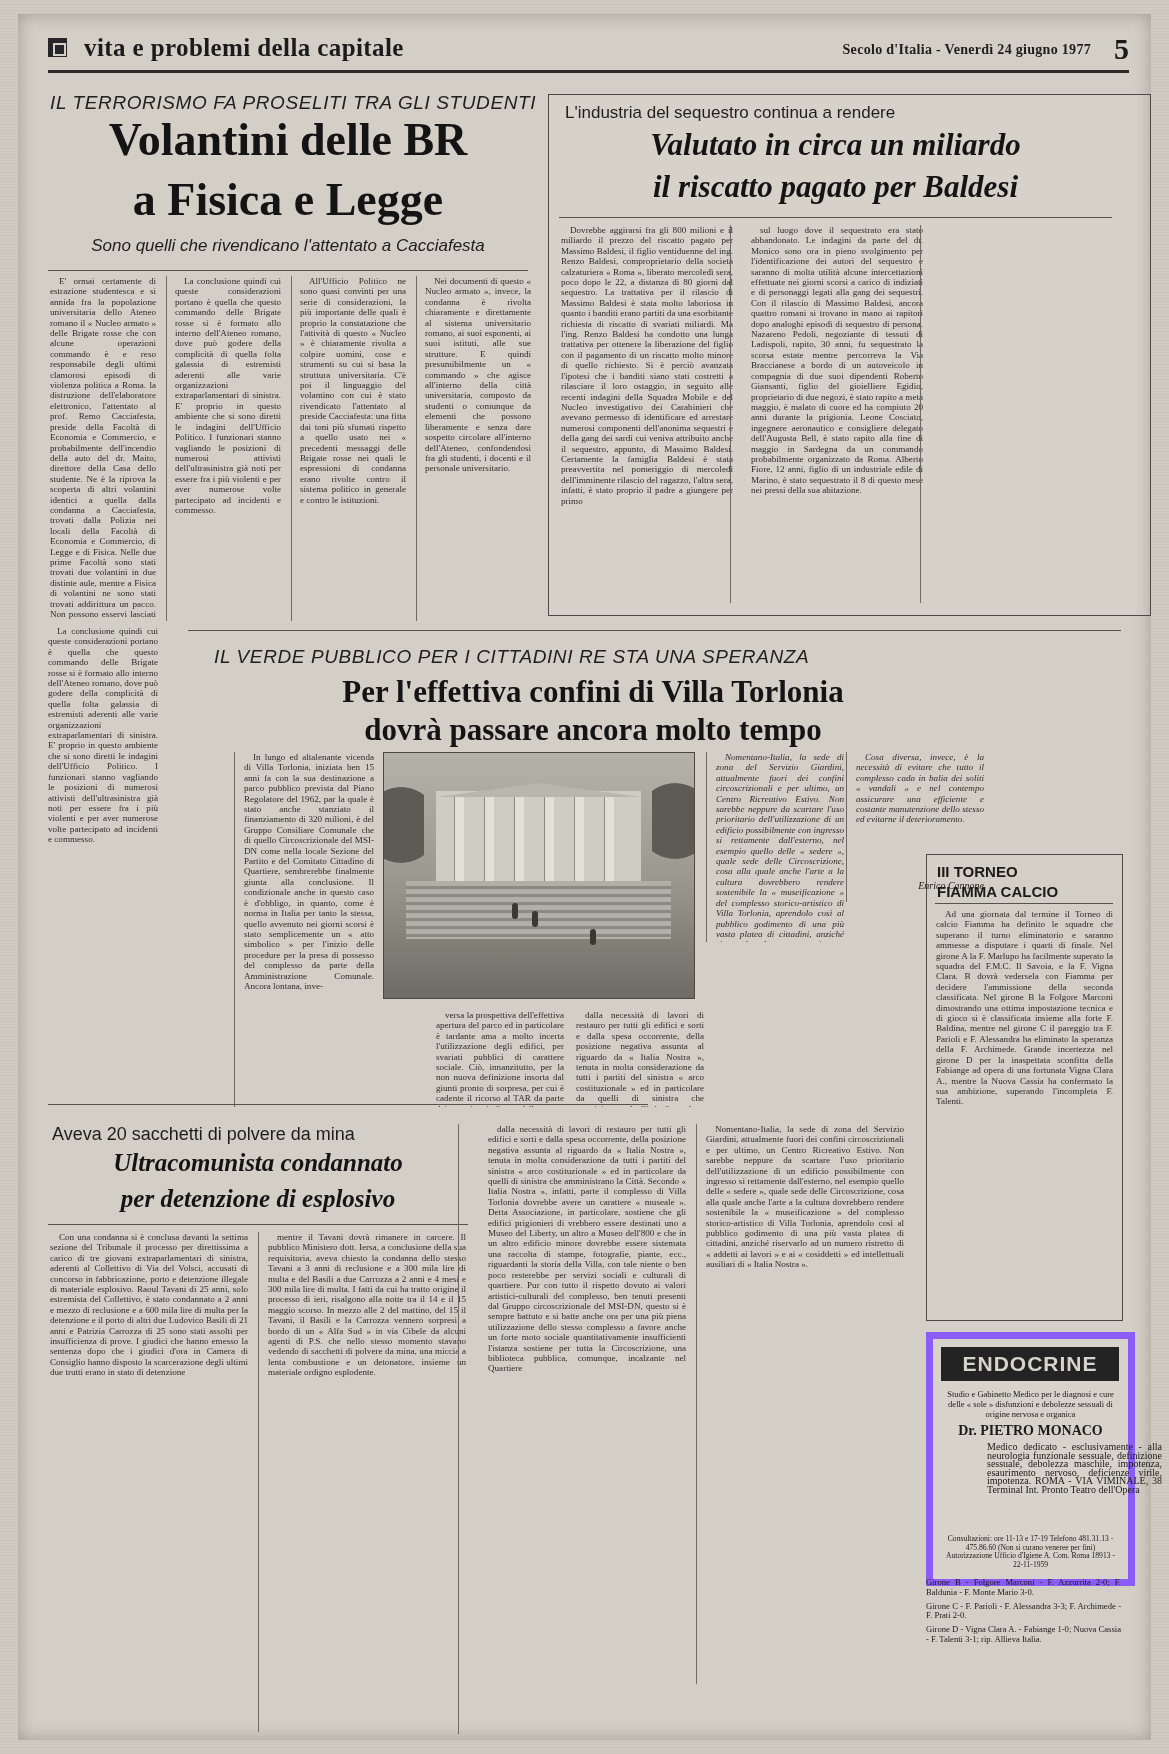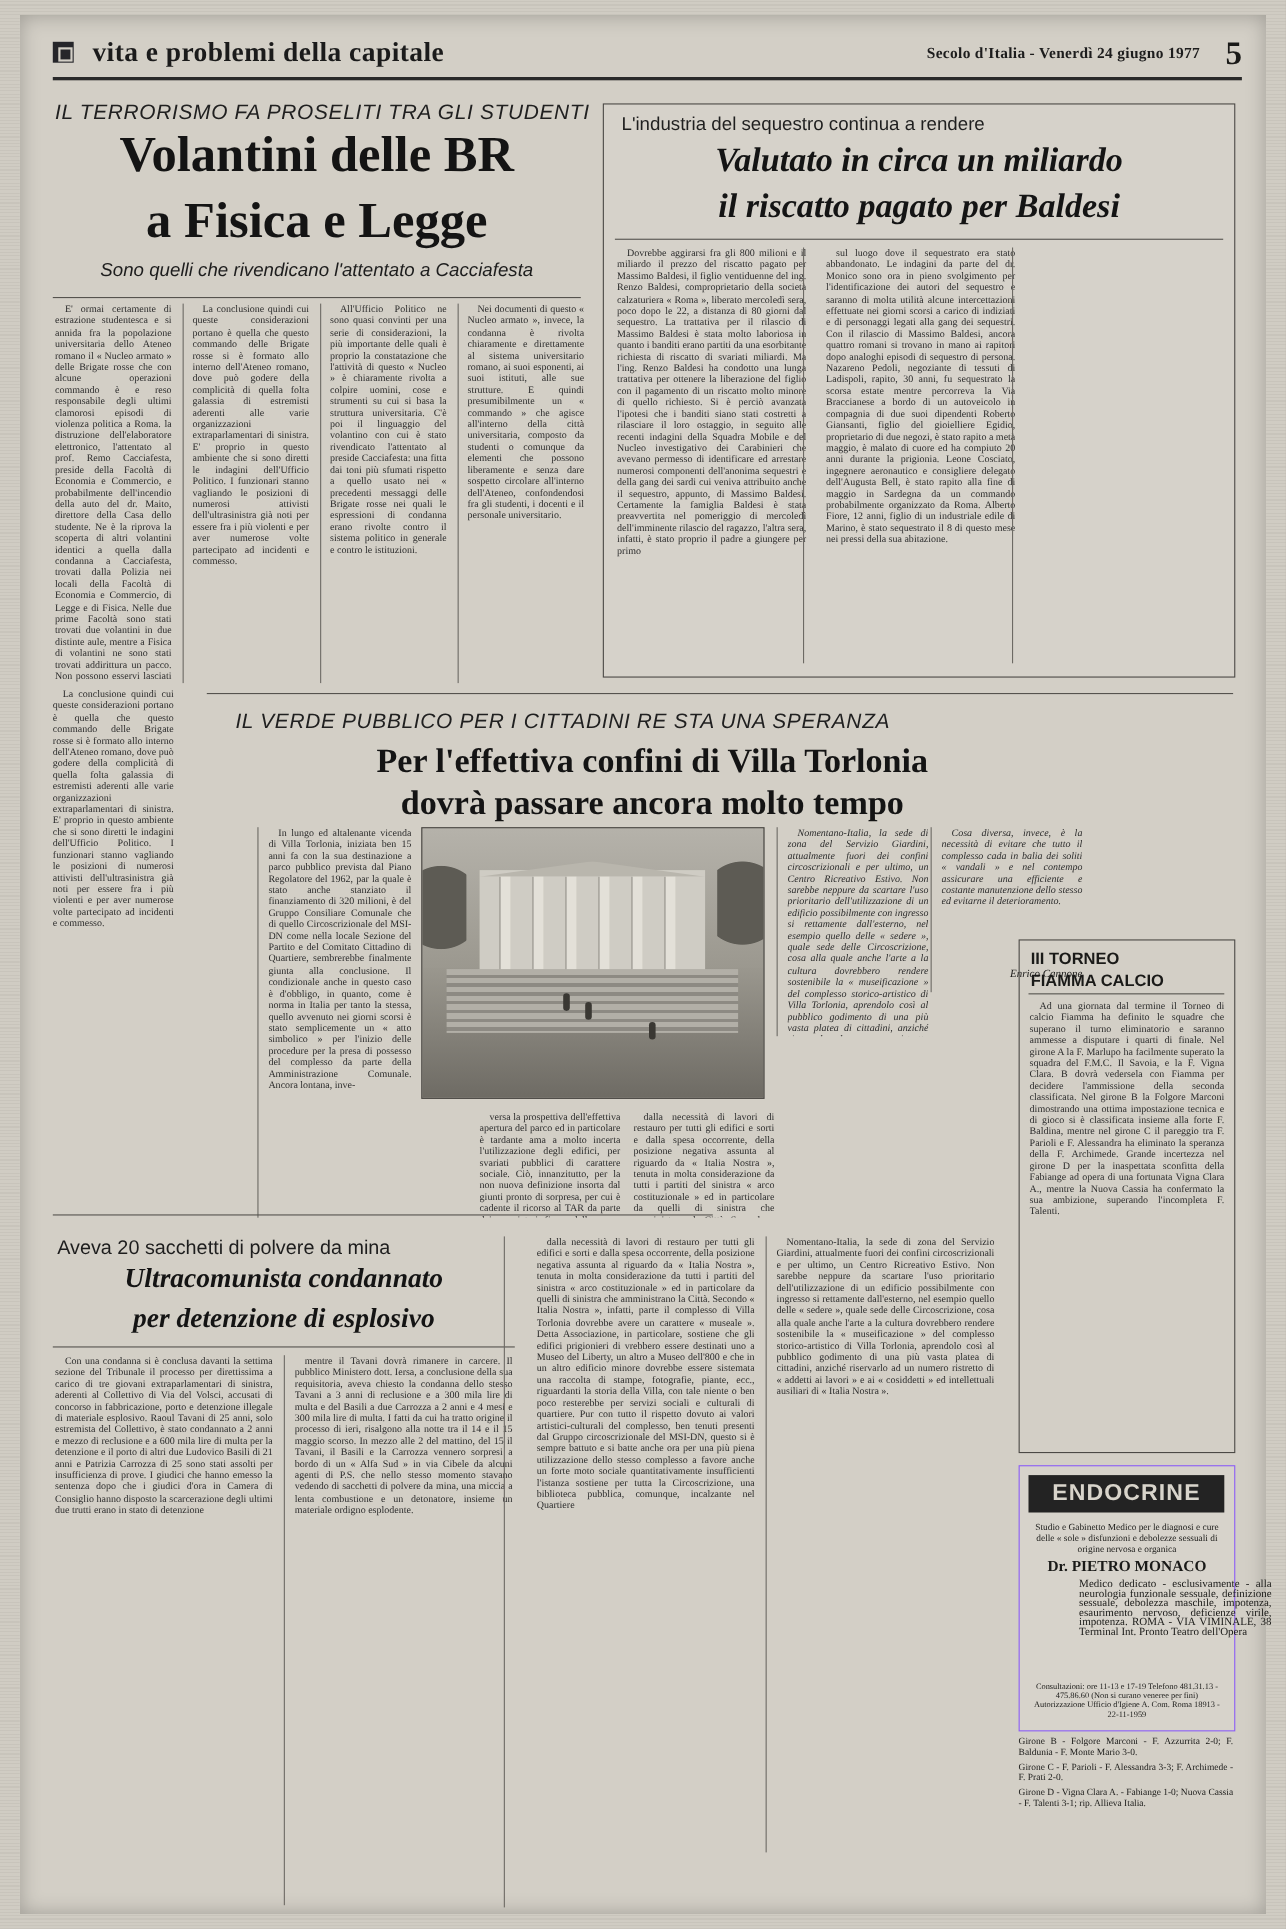--- a/index.html
+++ b/index.html
@@ -38,21 +38,21 @@
   .hline{position:absolute;height:1px;background:#55534e;}
 
   
   #sec1{position:absolute;left:30px;top:70px;width:1073px;height:540px;}
   #s1-kicker{position:absolute;left:2px;top:8px;}
   #s1-head{position:absolute;left:0;top:32px;width:480px;font-size:46px;}
   #s1-sub{position:absolute;left:0;top:152px;width:480px;font-size:17px;}
   #s1-cols{position:absolute;left:2px;top:192px;width:480px;height:345px;}
   .c4{position:absolute;top:0;width:106px;height:100%;}
   .box{position:absolute;border:1px solid #4b4945;}
-  #s1-box{left:500px;top:10px;width:573px;height:520px;background:rgba(255,255,255,0.07);}
+  #s1-box{left:500px;top:10px;width:573px;height:520px;background:rgba(255,255,255,0.07);padding-left:28px;}
   #s1b-kicker{position:absolute;left:16px;top:8px;font-family:"Liberation Sans",sans-serif;font-size:17px;color:#1f1f1f;}
   #s1b-head{position:absolute;left:10px;top:34px;width:553px;font-size:31px;font-style:italic;}
   #s1b-cols{position:absolute;left:12px;top:130px;width:549px;height:378px;}
   .c3{position:absolute;top:0;width:172px;height:100%;}
 
   
   #sec2{position:absolute;left:30px;top:628px;width:1073px;height:470px;}
   #s2-kicker{position:absolute;left:166px;top:4px;text-align:center;}
   #s2-head{position:absolute;left:150px;top:34px;width:790px;font-size:31px;}
   #s2-photo{position:absolute;left:335px;top:110px;width:310px;height:245px;background:#8f8c85;border:1px solid #4a4843;overflow:hidden;}
@@ -85,21 +85,21 @@
   
   #sec4{position:absolute;left:470px;top:1110px;width:420px;height:610px;}
   .c2b{position:absolute;top:0;width:198px;height:100%;}
 
   
   #rail{position:absolute;left:908px;top:840px;width:195px;height:880px;}
   #torneo-box{position:absolute;left:0;top:0;width:195px;height:465px;border:1px solid #4b4945;}
   #torneo-t1{position:absolute;left:10px;top:8px;font-family:"Liberation Sans",sans-serif;font-size:15px;font-weight:bold;text-align:center;}
   #torneo-t2{position:absolute;left:10px;top:28px;font-family:"Liberation Sans",sans-serif;font-size:15px;font-weight:bold;}
   #torneo-body{position:absolute;left:9px;top:54px;width:177px;height:400px;}
-  #endo{position:absolute;left:0;top:478px;width:195px;height:240px;border:1px solid #8b5cf6;background:rgba(255,255,255,0.10);}
+  #endo{position:absolute;left:0;top:478px;width:195px;height:240px;border:7px solid #8b5cf6;background:rgba(255,255,255,0.10);}
   #endo-logo{position:absolute;left:8px;top:8px;width:178px;height:34px;background:#232323;color:#d8d4cb;font-family:"Liberation Sans",sans-serif;font-weight:bold;font-size:21px;letter-spacing:1px;text-align:center;line-height:34px;}
   #endo-l1{position:absolute;left:10px;top:50px;width:175px;font-size:8.5px;line-height:10px;text-align:center;}
   #endo-dr{position:absolute;left:10px;top:84px;width:175px;text-align:center;font-size:14px;font-weight:bold;}
   #endo-l2{position:absolute;left:10px;top:104px;width:175px;font-size:10px;line-height:8.6px;text-align:justify;margin-left:44px;}
   #endo-l3{position:absolute;left:10px;top:196px;width:175px;font-size:7.6px;line-height:8.6px;text-align:center;}
   #gironi{position:absolute;left:0;top:724px;width:195px;height:170px;}
   .girone{font-size:8.6px;line-height:9.8px;text-align:justify;margin-bottom:4px;}
 </style>
 </head>
 <body>

